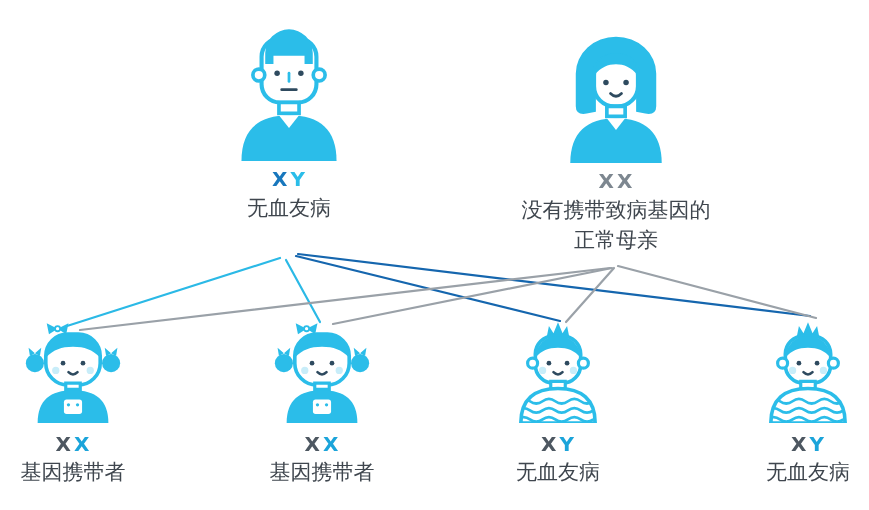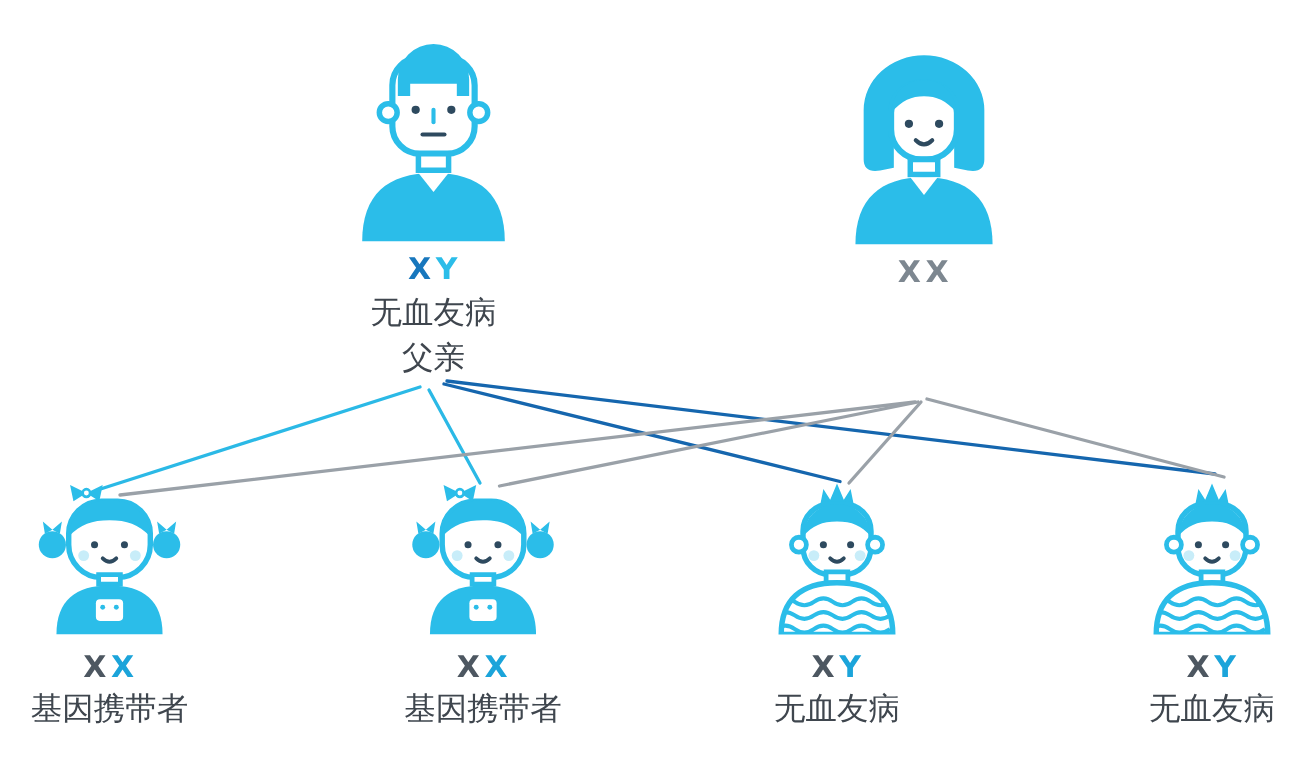--- a/index.html
+++ b/index.html
@@ -46,37 +46,40 @@
       <circle cx="83" cy="56" r="3" fill="#2e4a5f"></circle>
       <path d="M70 56 v9" stroke="#2bbde9" stroke-width="3" stroke-linecap="round" fill="none"></path>
       <path d="M62 74 h16" stroke="#2e4a5f" stroke-width="3" stroke-linecap="round"></path>
       <path d="M59 88 h22 v12 h-22 z" fill="#fff" stroke="#2bbde9" stroke-width="4"></path>
       <path d="M18 152 c0-34 18-50 52-50 s52 16 52 50 z" fill="#2bbde9"></path>
       <path d="M59 102 l11 14 11-14 z" fill="#fff"></path>
     </svg>
     <div class="genotype"><span style="color: rgb(24, 119, 189);">X</span><span style="color: rgb(43, 189, 233);">Y</span></div>
     <div class="caption" style="color: rgb(63, 70, 78);">
       <div>无血友病</div>
-      <div>父亲</div>
     </div>
   </div>
 
   <div class="person person-mother">
     <svg viewBox="0 0 140 152" width="128" height="139">
       <path d="M26 90 v-36 a44 40 0 0 1 88 0 v36 q0 10 -12 8 l-10 -2 v-44 h-44 v44 l-10 2 q-12 2 -12 -8 z" fill="#2bbde9"></path>
       <rect x="46" y="34" width="48" height="56" rx="22" fill="#fff" stroke="#2bbde9" stroke-width="4.5"></rect>
       <path d="M46 56 c2-16 11-24 24-24 s22 8 24 24 c-8-9-15-12-24-12 s-16 3-24 12 z" fill="#2bbde9"></path>
       <circle cx="59" cy="64" r="3" fill="#2e4a5f"></circle>
       <circle cx="81" cy="64" r="3" fill="#2e4a5f"></circle>
       <path d="M64 76 q6 6 12 0" stroke="#2e4a5f" stroke-width="3" fill="none" stroke-linecap="round"></path>
       <path d="M60 90 h20 v11 h-20 z" fill="#fff" stroke="#2bbde9" stroke-width="4"></path>
       <path d="M20 152 c0-33 18-49 50-49 s50 16 50 49 z" fill="#2bbde9"></path>
       <path d="M60 103 l10 13 10-13 z" fill="#fff"></path>
     </svg>
     <div class="genotype"><span style="color: rgb(125, 135, 144);">X</span><span style="color: rgb(125, 135, 144);">X</span></div>
+    <div class="caption" style="color: rgb(63, 70, 78);">
+      <div>没有携带致病基因的</div>
+      <div>正常母亲</div>
+    </div>
   </div>
 
   <div class="person child child-1">
     <svg viewBox="0 0 110 118" width="100" height="107">
       <circle cx="13" cy="52" r="10" fill="#2bbde9"></circle>
       <circle cx="97" cy="52" r="10" fill="#2bbde9"></circle>
       <path d="M13 41 l-7 -6 1.5 9 z M13 41 l7 -6 -1.5 9 z" fill="#2bbde9"></path>
       <path d="M97 41 l-7 -6 1.5 9 z M97 41 l7 -6 -1.5 9 z" fill="#2bbde9"></path>
       <rect x="25" y="20" width="60" height="56" rx="24" fill="#fff" stroke="#2bbde9" stroke-width="4"></rect>
       <path d="M25 46 a30 27 0 0 1 60 0 c-9-9-17-12-30-12 s-21 3-30 12 z" fill="#2bbde9"></path>

